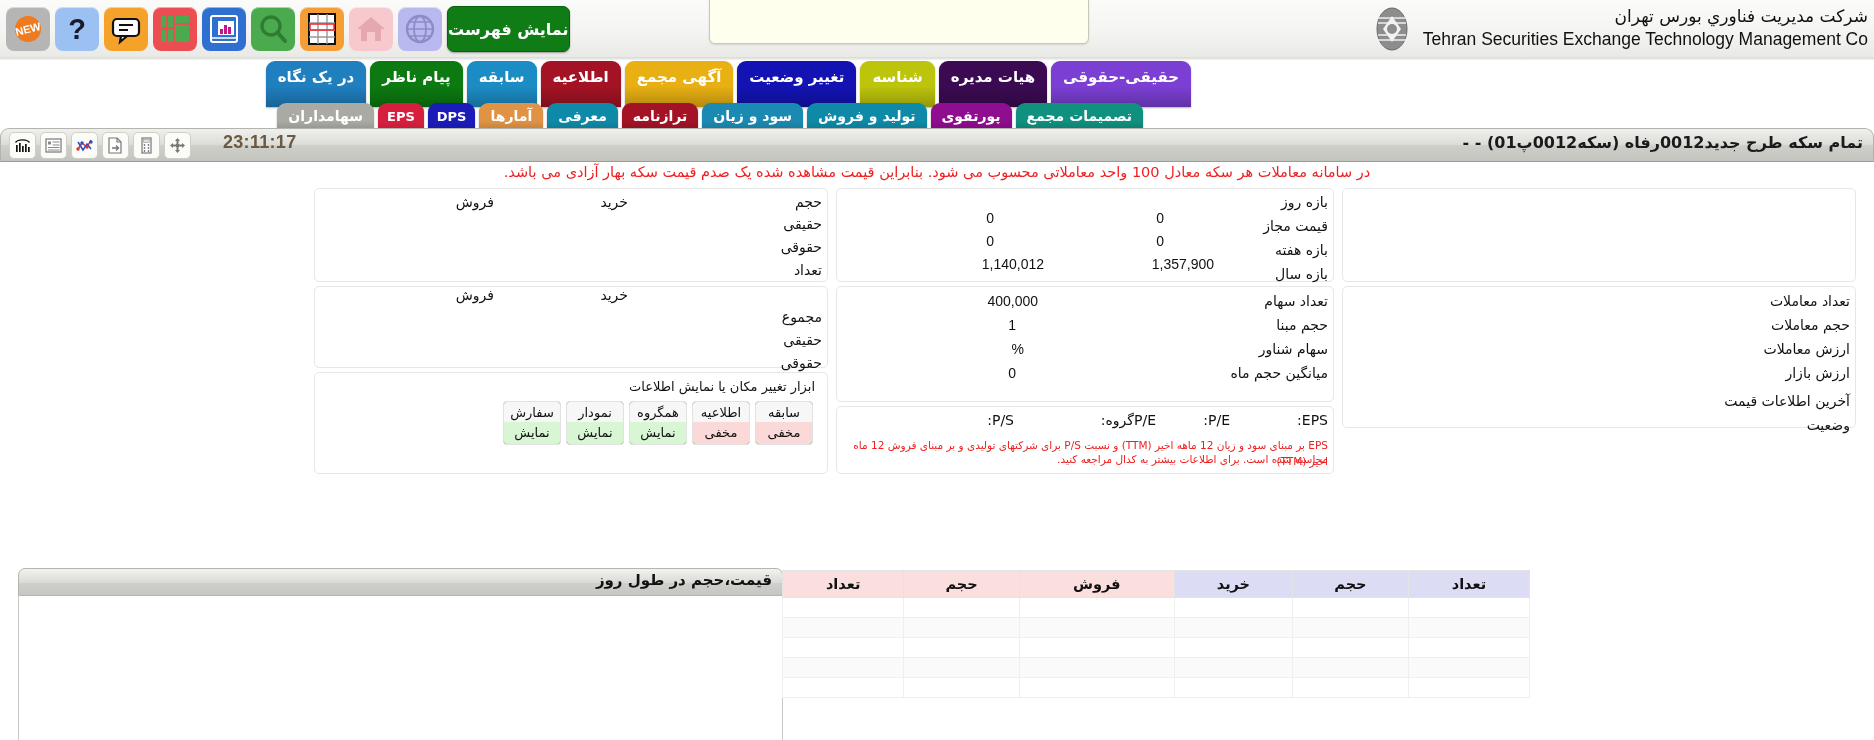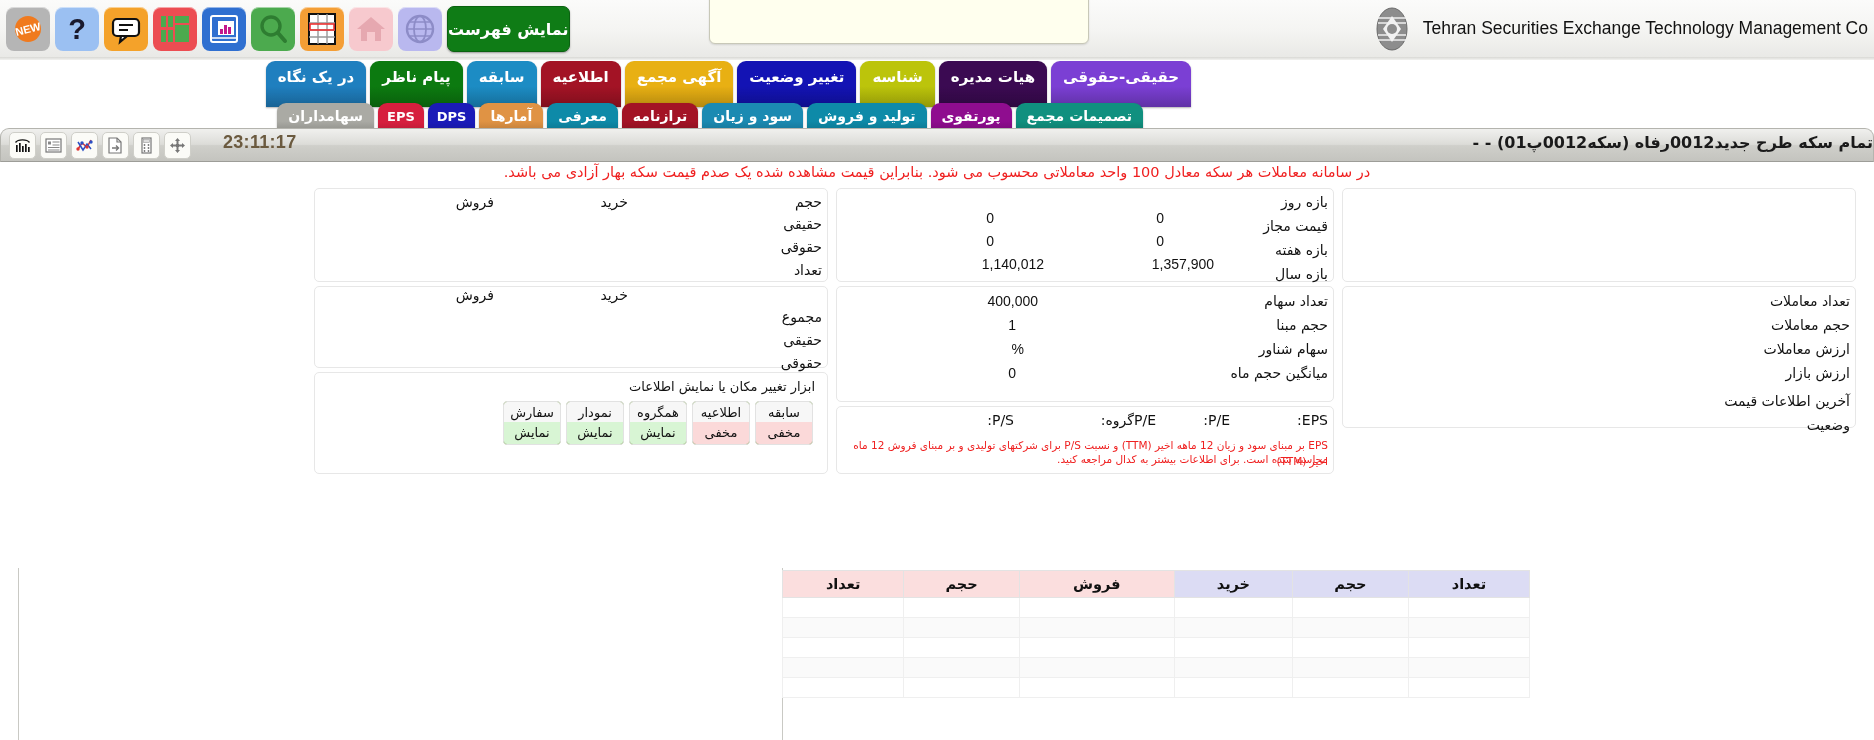--- a/index.html
+++ b/index.html
@@ -72,21 +72,21 @@
     background:#fff;
   }
   .titlebar{
     position:relative;height:32px;
     background:linear-gradient(to bottom,#f0f0ee 0%,#dcdcd8 48%,#cfcfca 52%,#c4c4bf 100%);
     border:1px solid #b4b4ae;border-bottom:1px solid #9d9d98;
     border-radius:9px 9px 0 0;
     display:flex;align-items:center;
   }
   .titlebar .ttl{
-    position:absolute;right:0;top:4px;font-size:16px;font-weight:bold;color:#1a1a1a;
+    position:absolute;right:10px;top:4px;font-size:16px;font-weight:bold;color:#1a1a1a;
   }
   .tbicons{position:absolute;left:8px;top:3px;display:flex;gap:4px;align-items:center;}
   .tbic{
     width:25px;height:25px;border-radius:5px;background:#fbfbf7;border:1px solid #cfcfc9;
     display:flex;align-items:center;justify-content:center;cursor:pointer;
   }
   .clock{
     position:absolute;left:222px;top:3px;font-size:18px;color:#6b5a3f;font-weight:bold;
     font-family:"Liberation Sans",sans-serif;letter-spacing:.3px;
   }
@@ -233,20 +233,21 @@
             <circle cx="17" cy="17" r="13" fill="#f07a1e"></circle>
             <text x="17" y="21" font-size="11" font-weight="bold" text-anchor="middle" fill="#fff" font-family="Liberation Sans" transform="rotate(-14 17 17)">NEW</text>
           </svg>
       </div>
     </div>
 
     <div class="note-box"></div>
 
     <div class="brand-wrap">
       <div class="brand" style="position:static;">
+        <div class="fa">شرکت مدیریت فناوري بورس تهران</div>
         <div class="en">Tehran Securities Exchange Technology Management Co</div>
       </div>
       <svg class="logo" viewBox="0 0 46 46">
         <ellipse cx="23" cy="23" rx="15" ry="21" fill="#8d8d8d"></ellipse>
         <ellipse cx="23" cy="23" rx="15" ry="21" fill="none" stroke="#6a6a6a" stroke-width="1"></ellipse>
         <path d="M9 12h28M9 17h28M9 29h28M9 34h28" stroke="#f0f0f0" stroke-width="1.6"></path>
         <path d="M23 10l9 13-9 13-9-13z" fill="#f2f2f2"></path>
         <circle cx="23" cy="23" r="5" fill="#8d8d8d"></circle>
       </svg>
     </div>
@@ -441,20 +442,23 @@
       <div class="ratio" style="right:546px;top:224px;">EPS:</div>
       <div class="ratio" style="right:644px;top:224px;">P/E:</div>
       <div class="ratio" style="right:718px;top:224px;">P/Eگروه:</div>
       <div class="ratio" style="right:860px;top:224px;">P/S:</div>
       <div class="ratio-note" style="right:546px;top:250px;width:486px;">EPS بر مبنای سود و زیان 12 ماهه اخیر (TTM) و نسبت P/S برای شرکتهای تولیدی و بر مبنای فروش 12 ماه اخیر (TTM)</div>
       <div class="ratio-note" style="right:546px;top:264px;width:486px;">محاسبه شده است. برای اطلاعات بیشتر به کدال مراجعه کنید.</div>
 
     </div>
 
     <div class="chartpanel">
+      <div class="panelhdr">
+        <div class="ph">قیمت،حجم در طول روز</div>
+      </div>
       <div class="panelbody"></div>
     </div>
 
     <div class="ordertbl">
       <table>
         <thead>
             <tr id="obhead">
               <th class="th-buy">تعداد</th>
               <th class="th-buy">حجم</th>
               <th class="th-buy">خرید</th>

